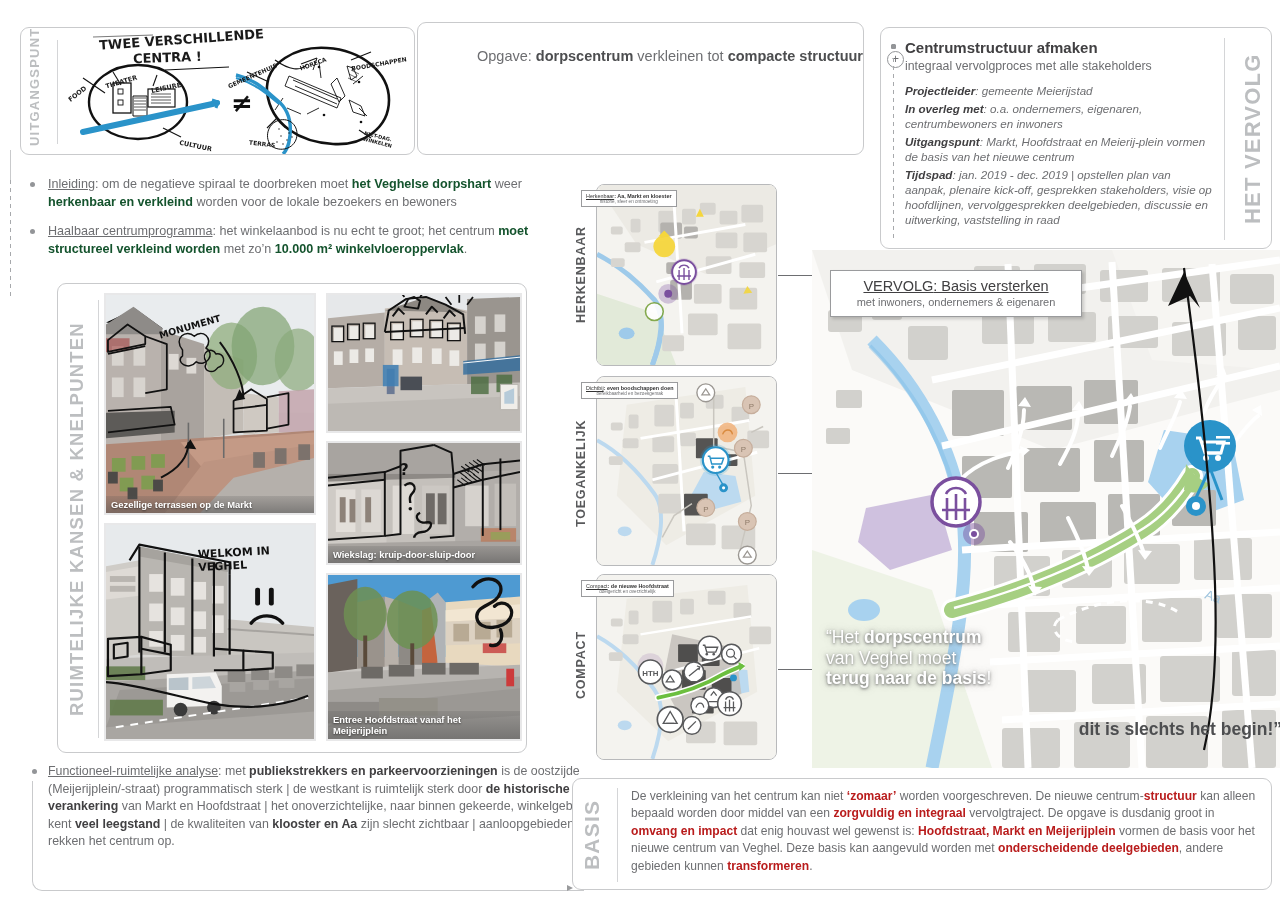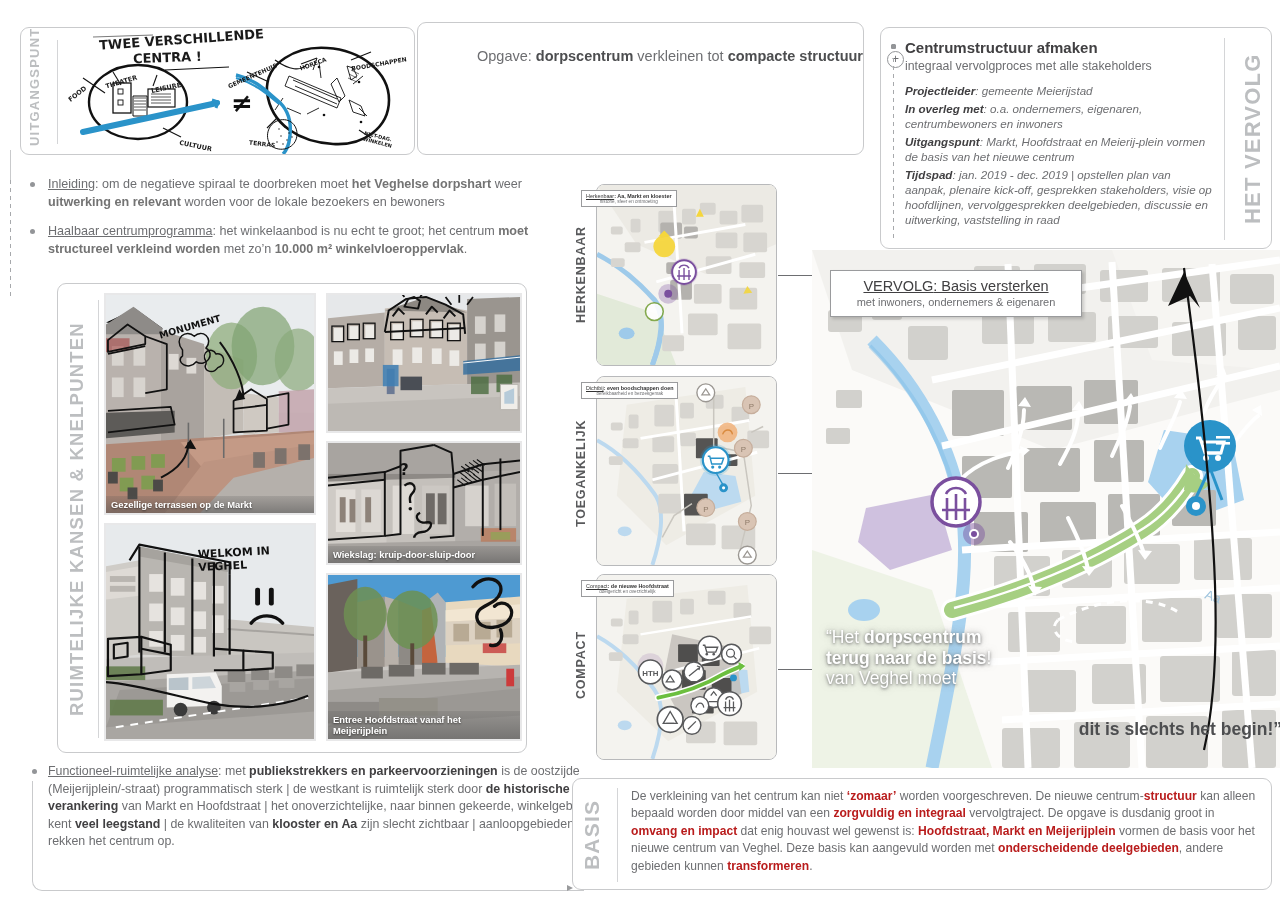--- a/index.html
+++ b/index.html
@@ -54,21 +54,21 @@
   .bullet-dot {
     position:absolute; left:-14px; width:5px; height:5px; border-radius:50%;
     background:#939598;
   }
   .vert-dash { position:absolute; left:-12px; top:20px; width:1px; height:180px;
     background:repeating-linear-gradient(to bottom,#a7a9ac 0 4px,transparent 4px 8px); }
 
   
   #introwrap { position:absolute; left:22px; top:176px; width:560px; }
   .ib { position:relative; padding-left:26px; font-size:12.6px; line-height:1.4; color:#6d6e71; margin-bottom:12px; }
-  .ib b { color:#737373; }
+  .ib b { color:#14532d; }
   .ib u { text-decoration:underline; }
   .ib .bullet-dot { left:8px; top:6px; }
   #intro-conn { position:absolute; left:10px; top:180px; width:1px; height:116px;
      background:repeating-linear-gradient(to bottom,#a7a9ac 0 4px,transparent 4px 8px); }
   #intro-left-hook { position:absolute; left:10px; top:150px; width:1px; height:32px; background:#c9cacc; }
 
   
   #kansen { left:57px; top:283px; width:470px; height:470px; }
   #kansen .vlabel { left:8px; top:14px; height:442px; font-size:18.5px; }
   #kansen .divider-v { left:40px; top:16px; height:438px; }
@@ -257,21 +257,21 @@
         <li><span class="bullet-dot" style="top: 6px;"></span><b>In overleg met</b><span>: o.a. ondernemers, eigenaren, centrumbewoners en inwoners</span></li>
         <li><span class="bullet-dot" style="top: 6px;"></span><b>Uitgangspunt</b><span>: Markt, Hoofdstraat en Meierij-plein vormen de basis van het nieuwe centrum</span></li>
         <li><span class="bullet-dot" style="top: 6px;"></span><b>Tijdspad</b><span>: jan. 2019 - dec. 2019 | opstellen plan van aanpak, plenaire kick-off, gesprekken stakeholders, visie op hoofdlijnen, vervolggesprekken deelgebieden, discussie en uitwerking, vaststelling in raad</span></li>
       </ul>
   </div>
 </div>
 
 <div id="intro-left-hook"></div>
 <div id="intro-conn"></div>
 <div id="introwrap">
-    <div class="ib"><span class="bullet-dot"></span><u>Inleiding</u><span>: om de negatieve spiraal te doorbreken moet </span><b>het Veghelse dorpshart</b><span> weer </span><b>uitwerking en relevant</b><span> worden voor de lokale bezoekers en bewoners</span></div>
+    <div class="ib"><span class="bullet-dot"></span><u>Inleiding</u><span>: om de negatieve spiraal te doorbreken moet </span><b>het Veghelse dorpshart</b><span> weer </span><b>herkenbaar en verkleind</b><span> worden voor de lokale bezoekers en bewoners</span></div>
     <div class="ib"><span class="bullet-dot"></span><u>Haalbaar centrumprogramma</u><span>: het winkelaanbod is nu echt te groot; het centrum </span><b>moet structureel verkleind worden</b><span> met zo’n </span><b>10.000 m² winkelvloeroppervlak</b><span>.</span></div>
   </div>
 
 <div class="panel" id="kansen">
   <div class="vlabel">RUIMTELIJKE KANSEN &amp; KNELPUNTEN</div>
   <div class="divider-v"></div>
   <div class="photogrid">
 
     <div class="photo" id="p1">
       <svg width="100%" height="100%" viewBox="0 0 212 222" preserveAspectRatio="none">
@@ -966,22 +966,22 @@
     <path d="M372 22 L356 56 L378 46 L388 58 Z" fill="#111"></path>
   </svg>
 
   <div id="vervolgcallout">
     <div class="l1"><span>VERVOLG</span><span>: Basis versterken</span></div>
     <div class="l2">met inwoners, ondernemers &amp; eigenaren</div>
   </div>
 
   <div id="mapquote">
     <div><span>“Het </span><b>dorpscentrum</b></div>
+    <div>van Veghel moet</div>
     <div><b>terug naar de basis</b><span>!</span></div>
-    <div>van Veghel moet</div>
   </div>
 </div>
 
 <div id="bottomquote">
   <span class="q2">dit is slechts het begin!”</span>
 </div>
 
 <div class="panel" id="basis">
   <div class="vlabel">BASIS</div>
   <div class="divider-v"></div>

